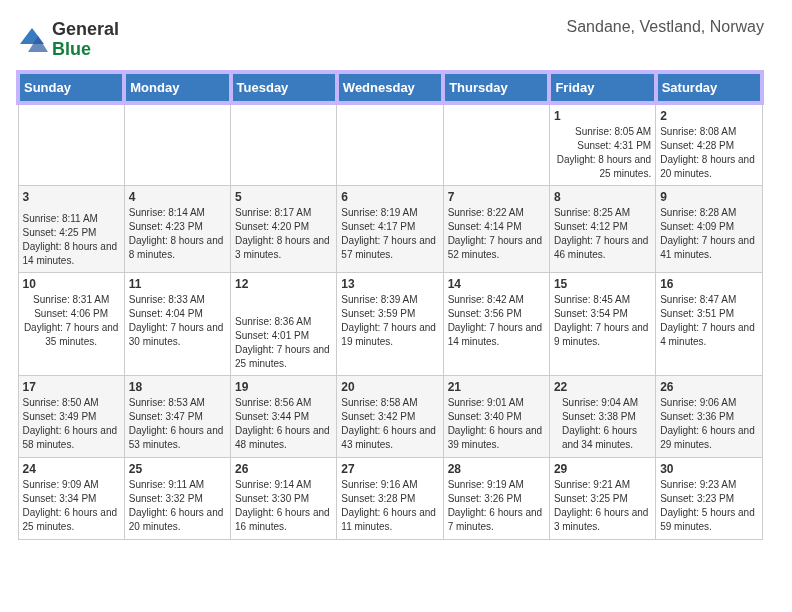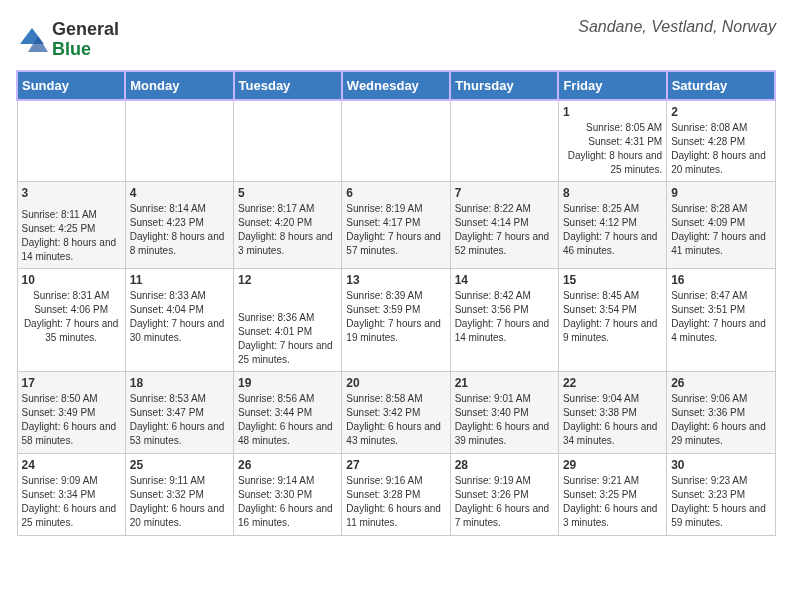--- a/index.html
+++ b/index.html
@@ -4,21 +4,21 @@
   <style>
     * { margin: 0; padding: 0; box-sizing: border-box; }
     body {
       font-family: Arial, sans-serif;
       background: #fff;
       width: 792px;
       min-height: 612px;
     }
     .page {
       width: 792px;
-      padding: 16px 16px 16px 16px;
+      padding: 16px 28px 16px 16px;
     }
     .header-area {
       display: flex;
       align-items: flex-start;
       justify-content: space-between;
       margin-bottom: 10px;
     }
     .logo {
       display: flex;
       align-items: center;
@@ -50,35 +50,34 @@
     .month-title {
       font-size: 36px;
       font-weight: bold;
       color: #222;
       line-height: 1.1;
     }
     .location {
       font-size: 16px;
       color: #555;
       margin-top: 2px;
-      font-style: italic;
     }
     .calendar-table {
       width: 100%;
       border-collapse: collapse;
       table-layout: fixed;
     }
     .calendar-table th {
       background: #3a7abf;
       color: #fff;
       font-size: 13px;
       font-weight: bold;
       padding: 6px 4px;
       text-align: left;
-      border: 2px solid #c4b5fd;
+      border: 4px solid #c4b5fd;
     }
     .calendar-table td {
       vertical-align: top;
       border: 1px solid #ccc;
       padding: 4px 4px 4px 4px;
       font-size: 10.5px;
       color: #333;
       height: 82px;
       background: #fff;
     }
@@ -267,21 +266,21 @@
 Daylight: 6 hours and 43 minutes.</div>
           </td>
           <td>
             <span class="day-number">21</span>
             <div class="cell-content" style="white-space: pre-line;">Sunrise: 9:01 AM
 Sunset: 3:40 PM
 Daylight: 6 hours and 39 minutes.</div>
           </td>
           <td>
             <span class="day-number">22</span>
-            <div class="cell-content" style="white-space: pre-line;">Sunrise: 9:04 AM
+            <div class="cell-content" style="white-space: pre-line; margin-left: 8px;">Sunrise: 9:04 AM
 Sunset: 3:38 PM
 Daylight: 6 hours and 34 minutes.</div>
           </td>
           <td>
             <span class="day-number">26</span>
             <div class="cell-content" style="white-space: pre-line;">Sunrise: 9:06 AM
 Sunset: 3:36 PM
 Daylight: 6 hours and 29 minutes.</div>
           </td>
         </tr>

